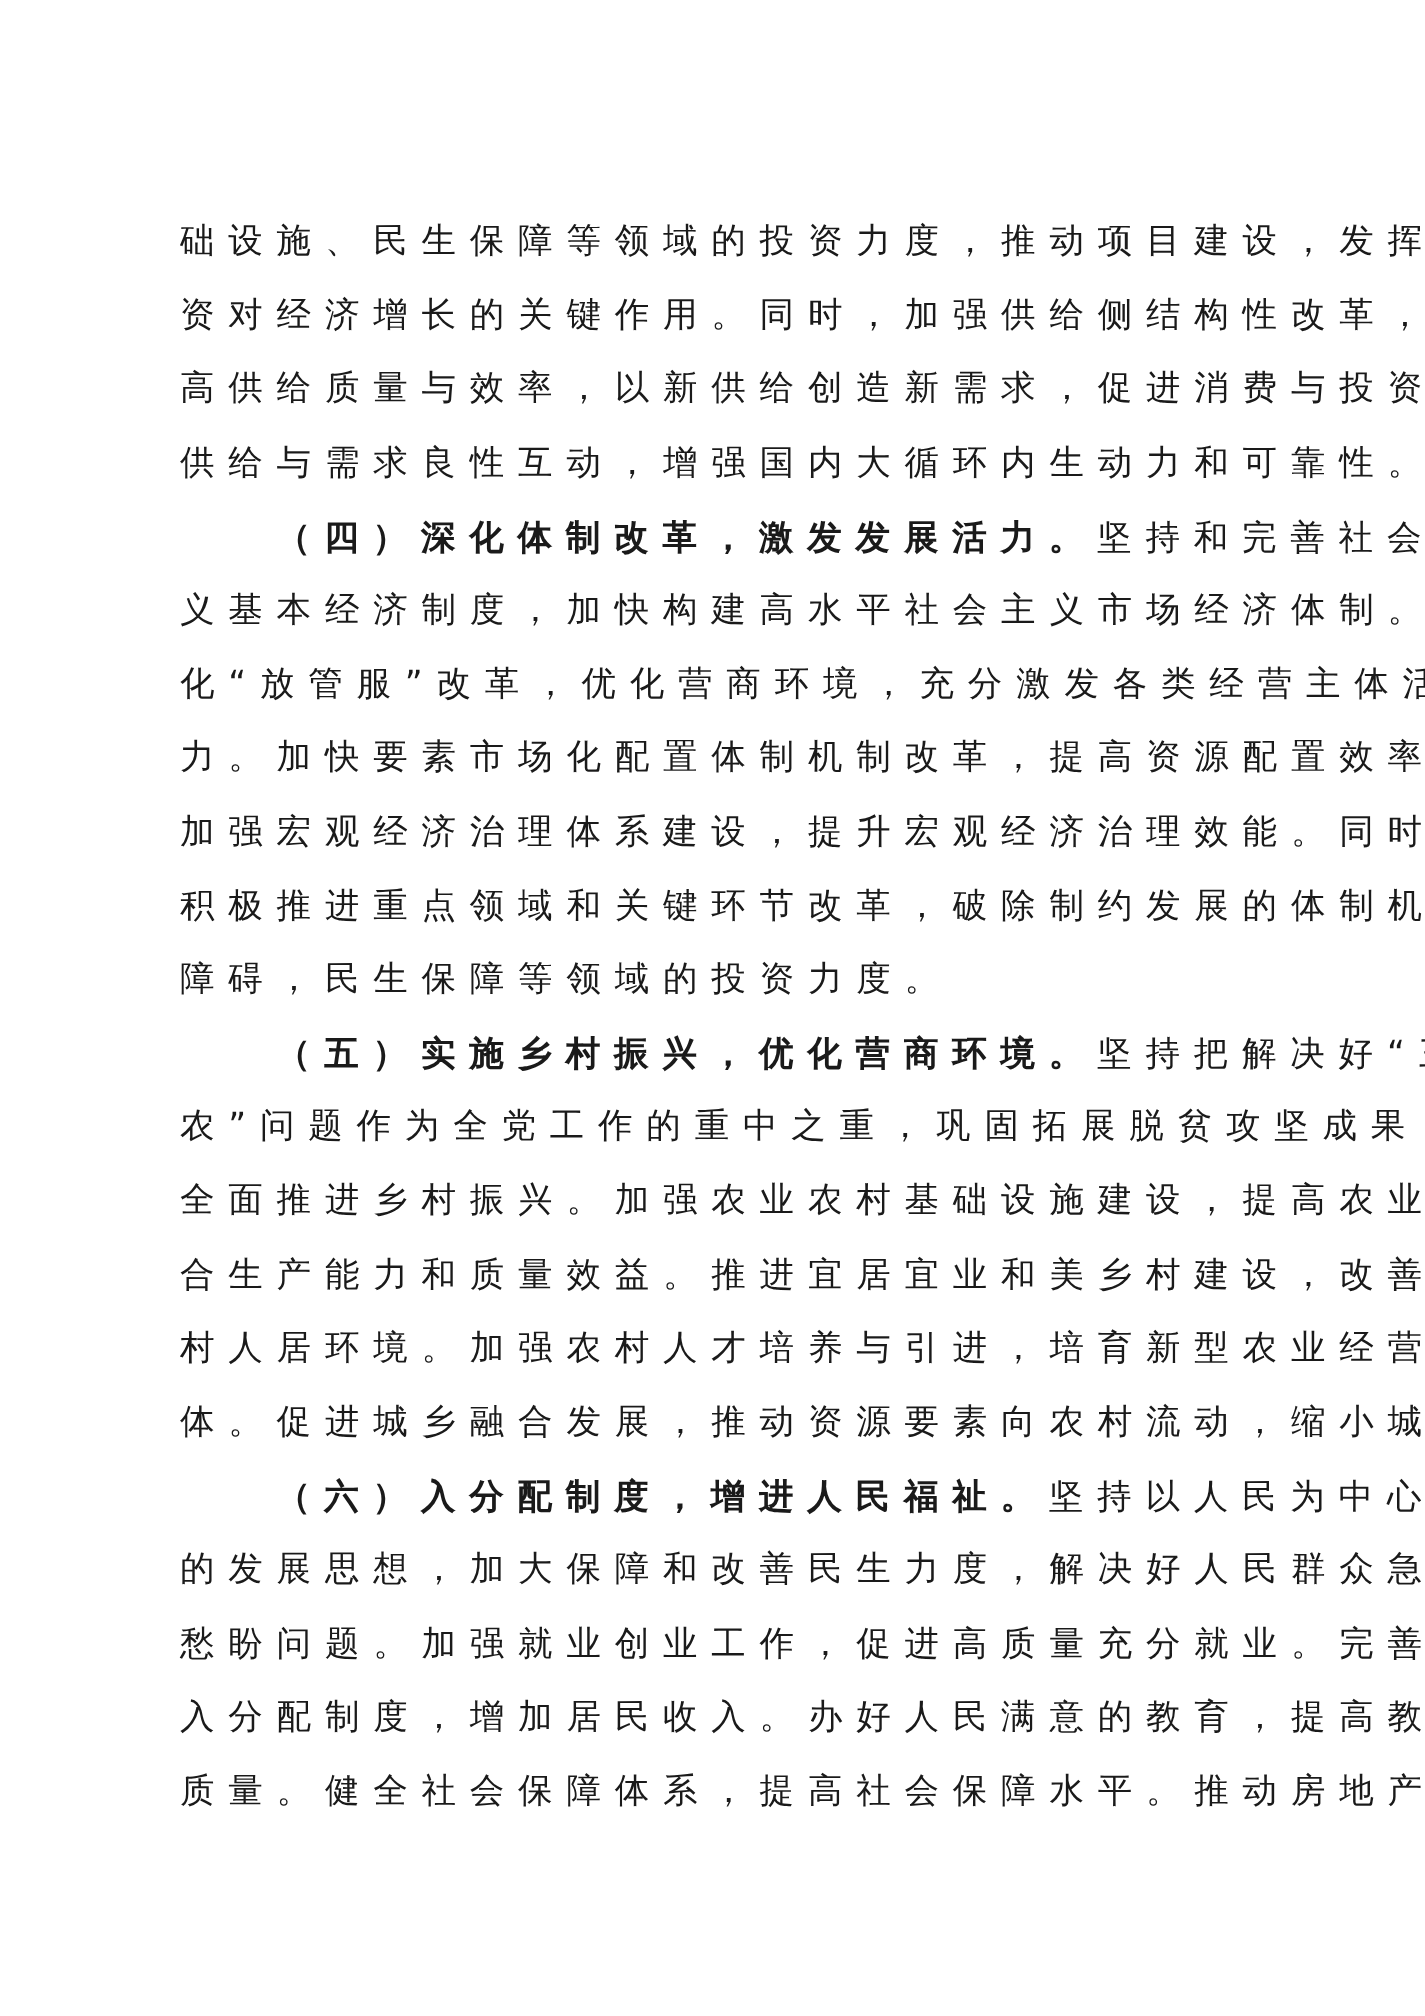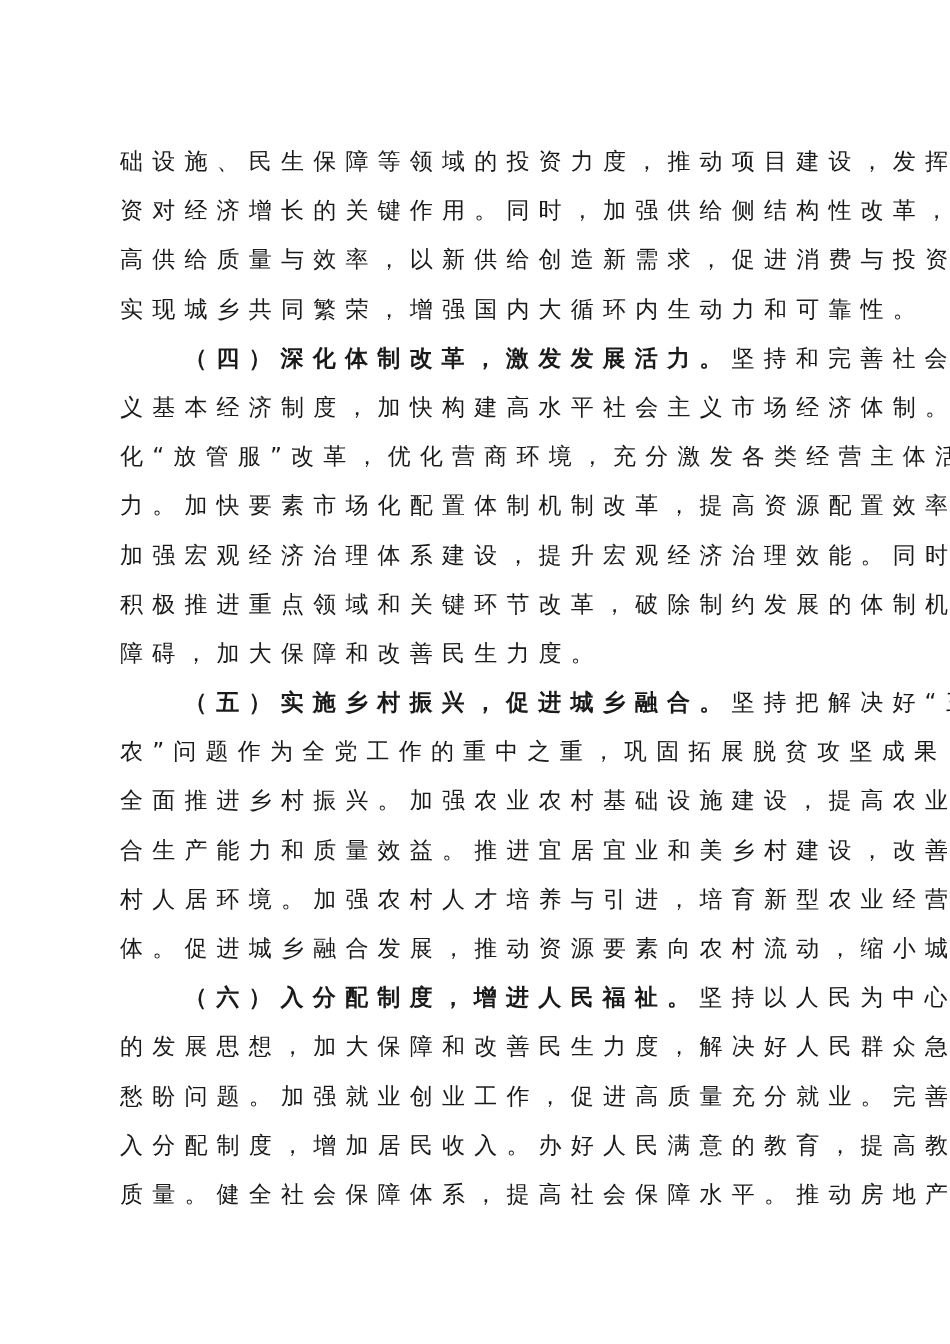--- a/index.html
+++ b/index.html
@@ -52,35 +52,35 @@
   </style>
 </head>
 <body>
 
 <div class="page">
 
   <div class="para">
     <span class="line">础设施、民生保障等领域的投资力度，推动项目建设，发挥投</span>
     <span class="line">资对经济增长的关键作用。同时，加强供给侧结构性改革，提</span>
     <span class="line">高供给质量与效率，以新供给创造新需求，促进消费与投资、</span>
-    <span class="line last">实现城乡共同繁荣，增强国内大循环内生动力和可靠性。</span>
+    <span class="line last">供给与需求良性互动，增强国内大循环内生动力和可靠性。</span>
   </div>
 
   <div class="para">
     <span class="line first-indent"><span class="heading">（四）深化体制改革，激发发展活力。</span><span>坚持和完善社会主</span></span>
     <span class="line">义基本经济制度，加快构建高水平社会主义市场经济体制。深</span>
     <span class="line">化“放管服”改革，优化营商环境，充分激发各类经营主体活</span>
     <span class="line">力。加快要素市场化配置体制机制改革，提高资源配置效率。</span>
     <span class="line">加强宏观经济治理体系建设，提升宏观经济治理效能。同时，</span>
     <span class="line">积极推进重点领域和关键环节改革，破除制约发展的体制机制</span>
-    <span class="line last">障碍，加大保障和改善民生力度。</span>
+    <span class="line last">障碍，民生保障等领域的投资力度。</span>
   </div>
 
   <div class="para">
-    <span class="line first-indent"><span class="heading">（五）实施乡村振兴，促进城乡融合。</span><span>坚持把解决好“三</span></span>
+    <span class="line first-indent"><span class="heading">（五）实施乡村振兴，优化营商环境。</span><span>坚持把解决好“三</span></span>
     <span class="line">农”问题作为全党工作的重中之重，巩固拓展脱贫攻坚成果，</span>
     <span class="line">全面推进乡村振兴。加强农业农村基础设施建设，提高农业综</span>
     <span class="line">合生产能力和质量效益。推进宜居宜业和美乡村建设，改善农</span>
     <span class="line">村人居环境。加强农村人才培养与引进，培育新型农业经营主</span>
     <span class="line">体。促进城乡融合发展，推动资源要素向农村流动，缩小城乡</span>
   </div>
 
   <div class="para">
     <span class="line first-indent"><span class="heading">（六）入分配制度，增进人民福祉。</span><span>坚持以人民为中心</span></span>
     <span class="line">的发展思想，加大保障和改善民生力度，解决好人民群众急难</span>

